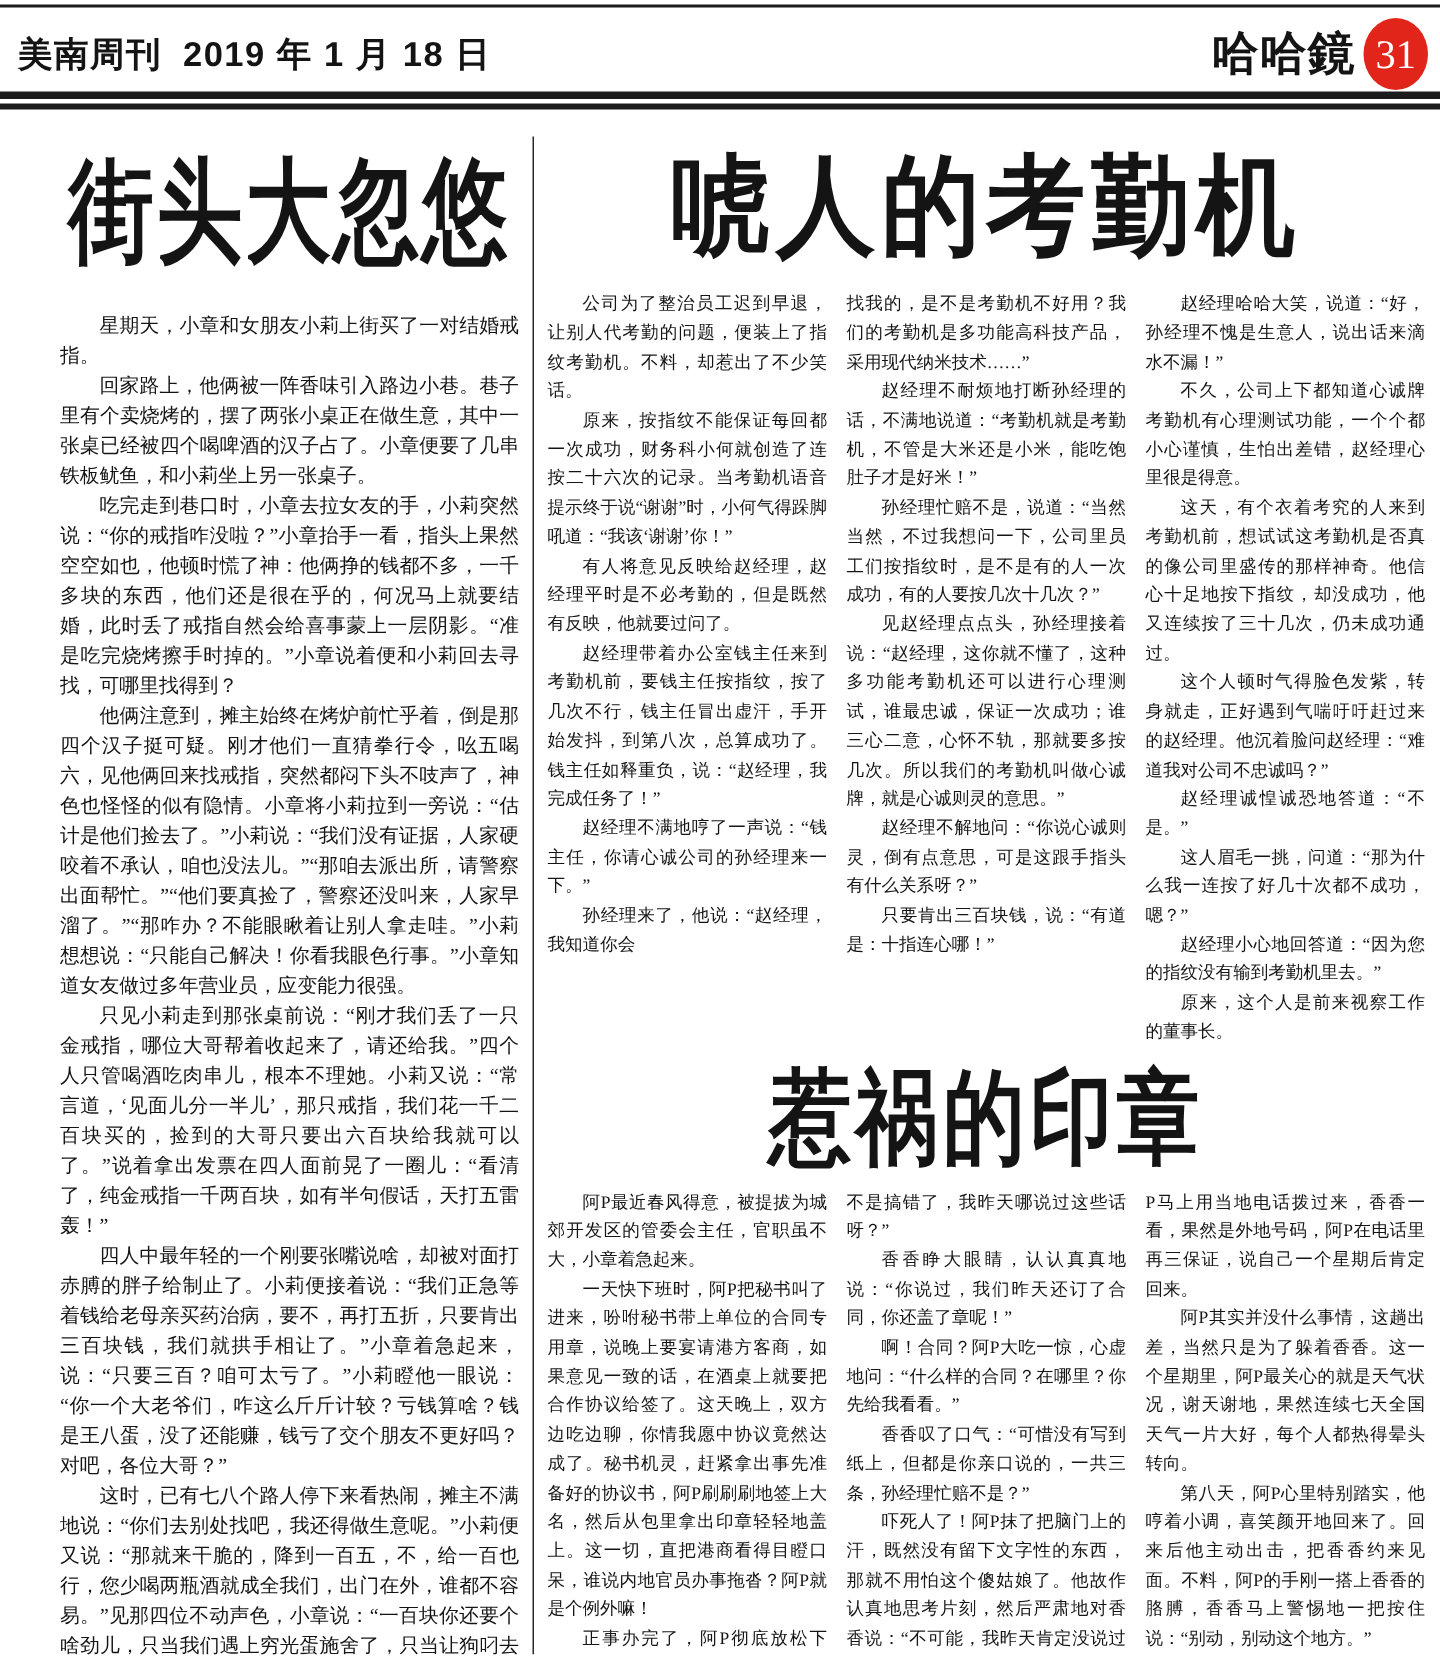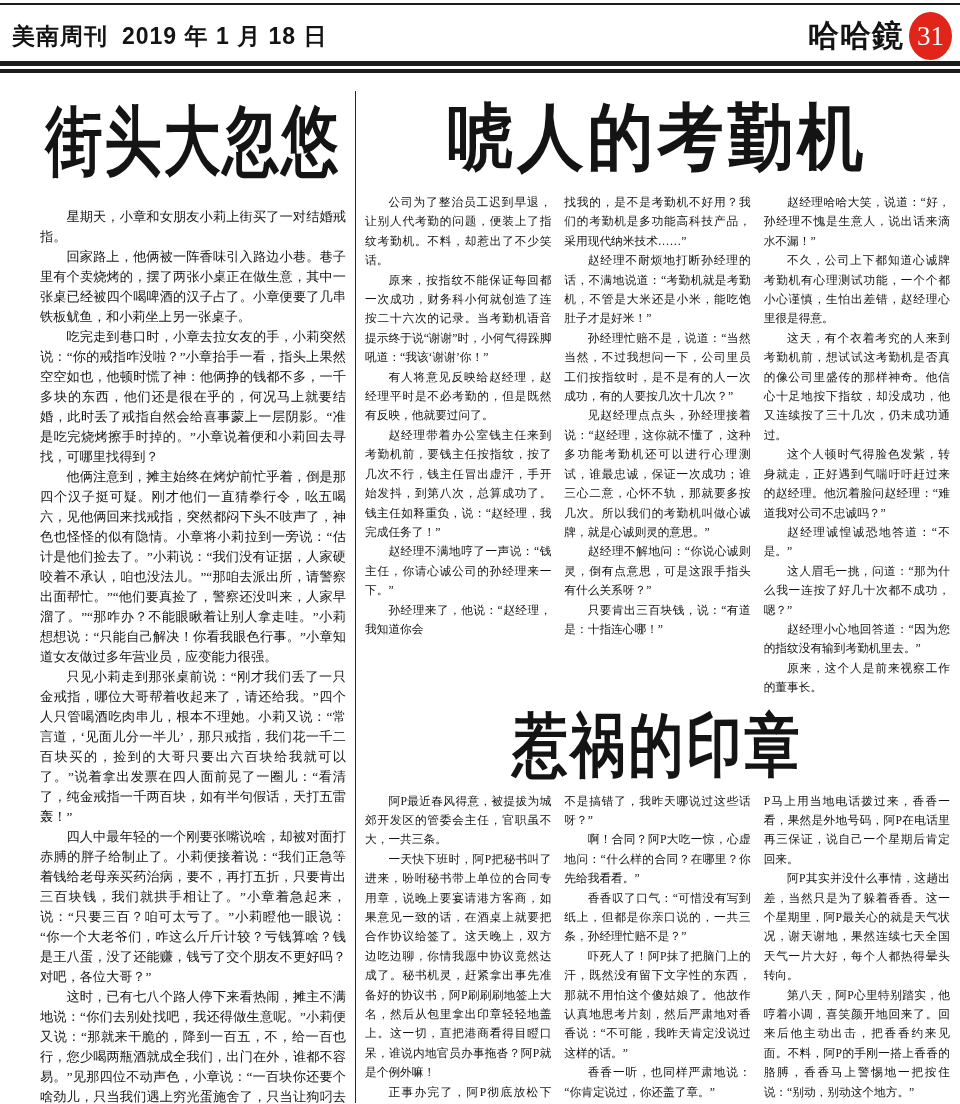--- a/index.html
+++ b/index.html
@@ -119,27 +119,28 @@
             </div>
         </div>
       </article>
 
       <article>
         <div class="h-box h-seal">
           <span class="t">惹祸的印章</span>
         </div>
         <div class="cols">
           <div class="col">
-              <p class="para">阿P最近春风得意，被提拔为城郊开发区的管委会主任，官职虽不大，一共三条。</p>
+              <p class="para">阿P最近春风得意，被提拔为城郊开发区的管委会主任，官职虽不大，小章着急起来。</p>
               <p class="para">一天快下班时，阿P把秘书叫了进来，吩咐秘书带上单位的合同专用章，说晚上要宴请港方客商，如果意见一致的话，在酒桌上就要把合作协议给签了。这天晚上，双方边吃边聊，你情我愿中协议竟然达成了。秘书机灵，赶紧拿出事先准备好的协议书，阿P刷刷刷地签上大名，然后从包里拿出印章轻轻地盖上。这一切，直把港商看得目瞪口呆，谁说内地官员办事拖沓？阿P就是个例外嘛！</p>
               <p class="para">正事办完了，阿P彻底放松下来，手一挥，一群小姐鱼贯而入，莺歌燕舞中大家开怀畅饮，很快就都喝成了一个个醉虾。</p>
               <p class="para">第二天，阿P成功招商的事情被上级获悉，领导特意打来电话表扬了一通。放下话筒，阿P心花怒放，正哼着小调时，冷不防从门外走进一个香艳女子来，阿P眼睛一亮，正要问，女子先开了口：“怎么，这么快就忘了？我是香香呀，昨晚上我们不是喝过交杯酒吗？”哦，阿P记起来了，眼前的女子正是昨晚陪酒的一个小姐。他连忙把门关好，压着嗓子问：“你怎么找到这里来了，昨天的账不是结过了吗？”香香咯咯一笑，小声说：“我的主任哪，你昨晚上说的话，还算不算数呀？”</p>
             </div>
           <div class="col">
               <p class="para cont">不是搞错了，我昨天哪说过这些话呀？”</p>
+              <p class="para">香香睁大眼睛，认认真真地说：“你说过，我们昨天还订了合同，你还盖了章呢！”</p>
               <p class="para">啊！合同？阿P大吃一惊，心虚地问：“什么样的合同？在哪里？你先给我看看。”</p>
               <p class="para">香香叹了口气：“可惜没有写到纸上，但都是你亲口说的，一共三条，孙经理忙赔不是？”</p>
               <p class="para">吓死人了！阿P抹了把脑门上的汗，既然没有留下文字性的东西，那就不用怕这个傻姑娘了。他故作认真地思考片刻，然后严肃地对香香说：“不可能，我昨天肯定没说过这样的话。”</p>
               <p class="para">香香一听，也同样严肃地说：“你肯定说过，你还盖了章。”</p>
             </div>
           <div class="col">
               <p class="para cont">P马上用当地电话拨过来，香香一看，果然是外地号码，阿P在电话里再三保证，说自己一个星期后肯定回来。</p>
               <p class="para">阿P其实并没什么事情，这趟出差，当然只是为了躲着香香。这一个星期里，阿P最关心的就是天气状况，谢天谢地，果然连续七天全国天气一片大好，每个人都热得晕头转向。</p>
               <p class="para">第八天，阿P心里特别踏实，他哼着小调，喜笑颜开地回来了。回来后他主动出击，把香香约来见面。不料，阿P的手刚一搭上香香的胳膊，香香马上警惕地一把按住说：“别动，别动这个地方。”</p>
               <p class="para">阿P嬉笑着问：“都一个星期了，章子还在呀？”香香得意地说：“当然在，为了这玩意儿，我这一个星期都没出门，连睡觉都不敢翻身呢！”</p>

